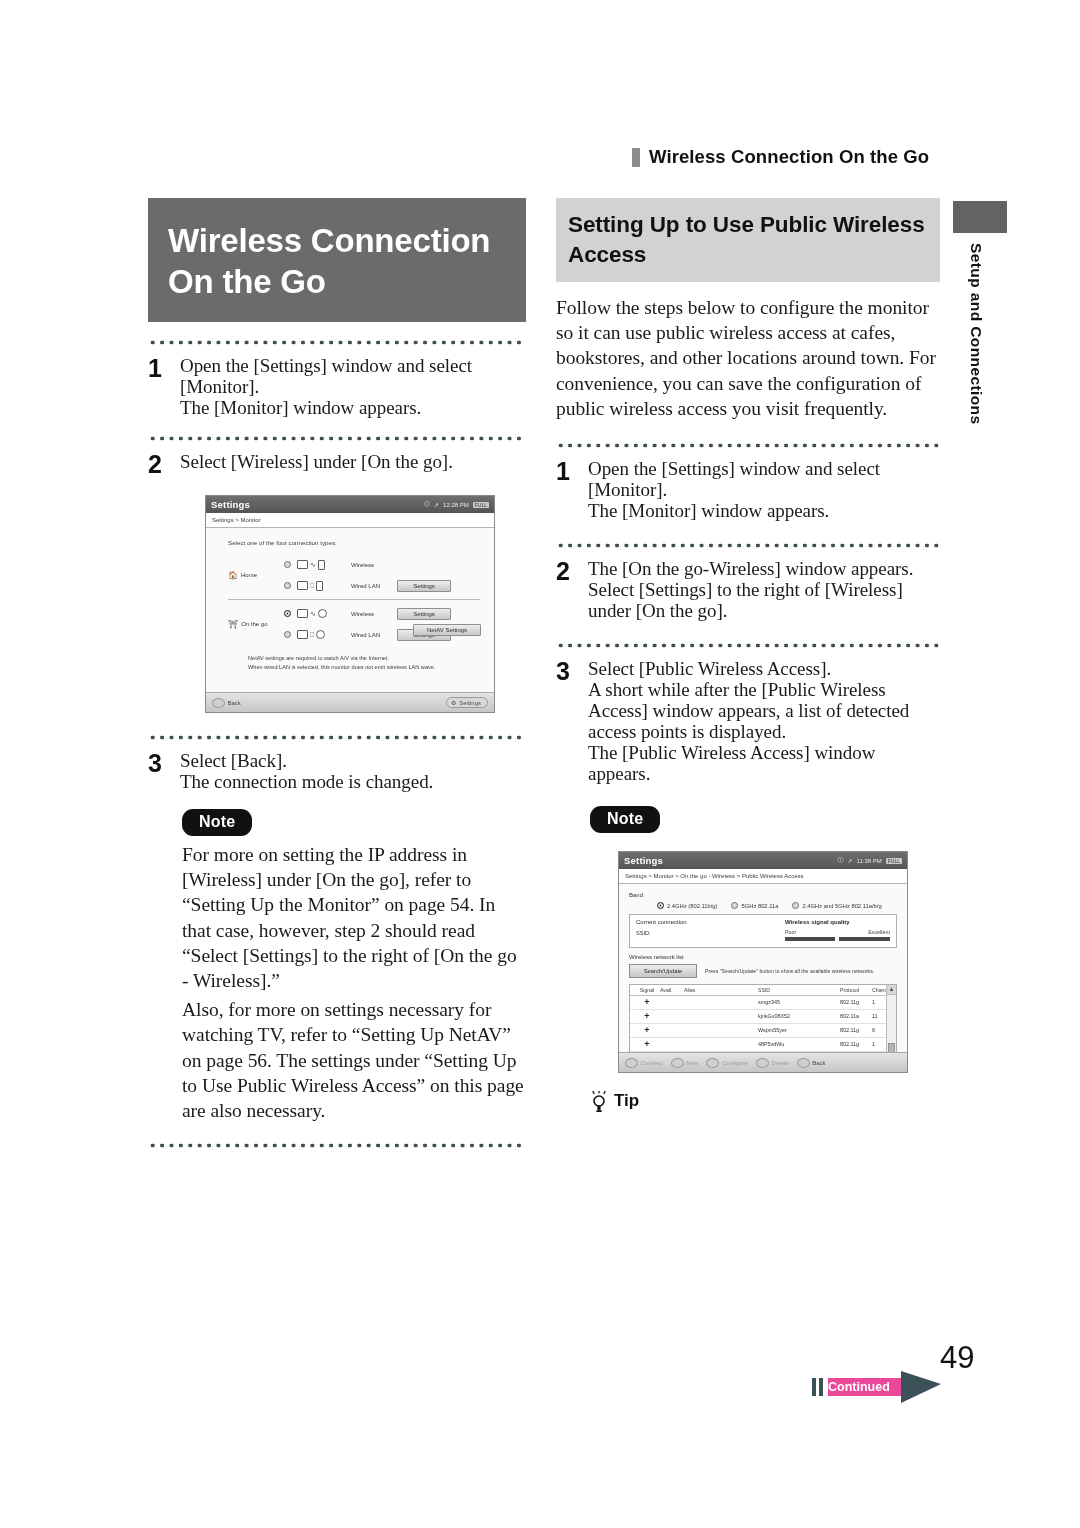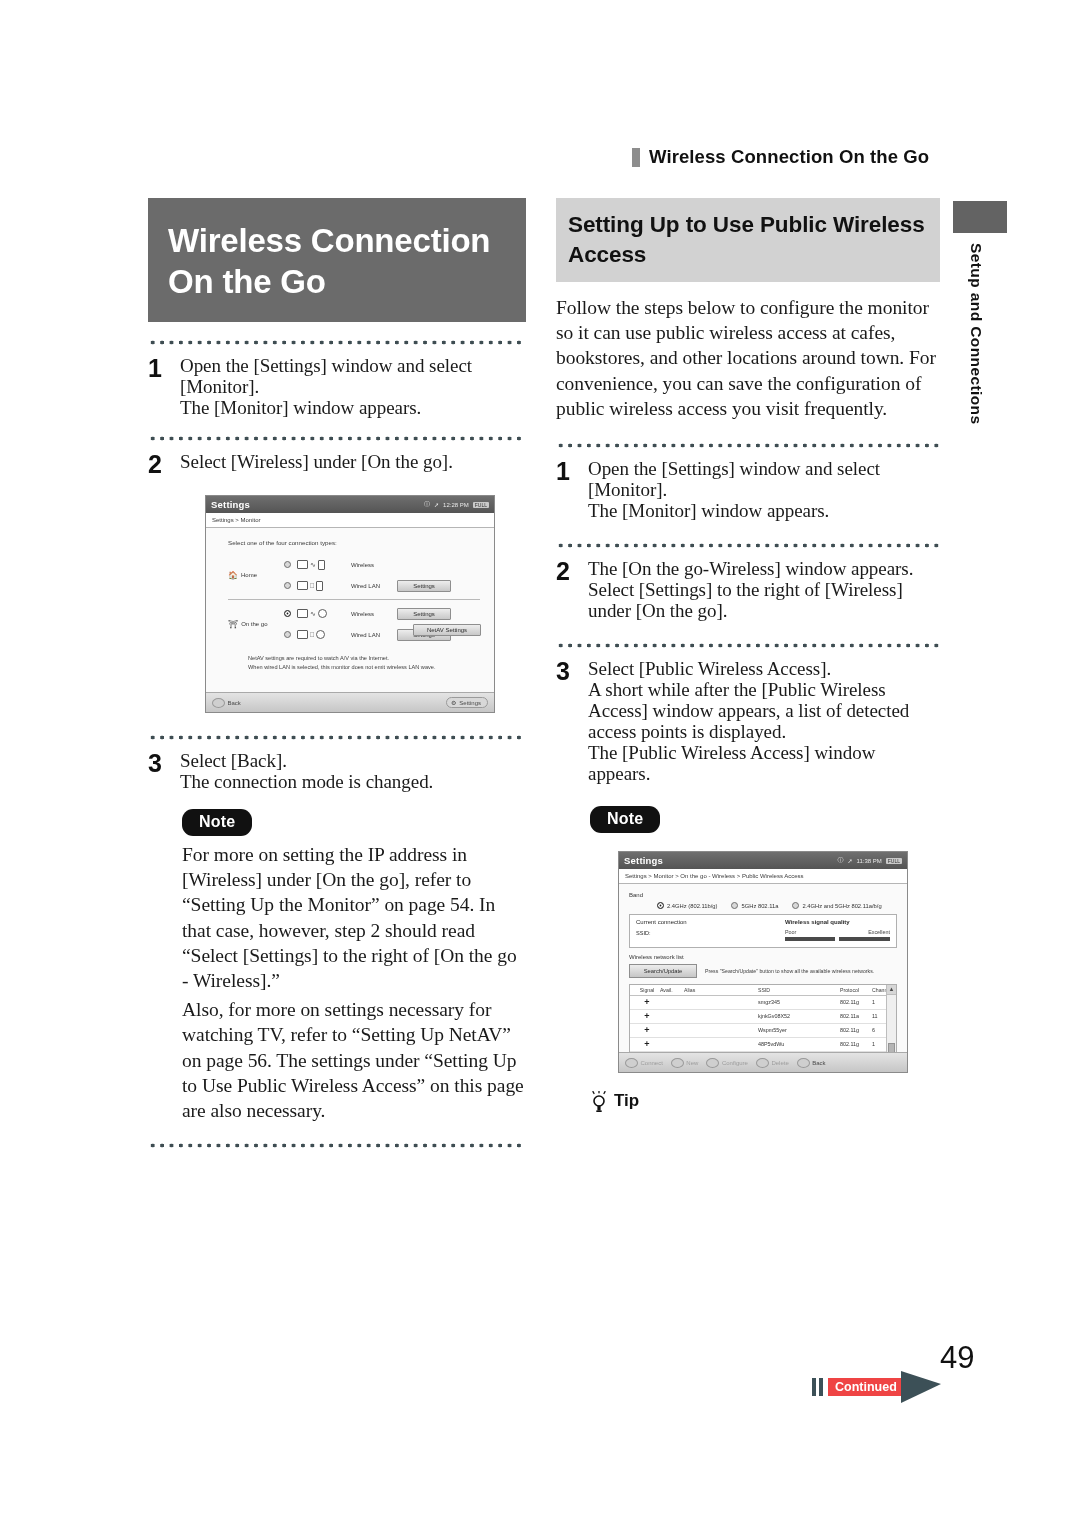--- a/index.html
+++ b/index.html
@@ -493,27 +493,26 @@
     gap: 3px;
   }
   .cont-bars span {
     width: 4px; height: 18px; background: #3c5057; display: block;
   }
   .cont-body {
     position: absolute;
     left: 16px; top: 5px;
     height: 18px;
     width: 74px;
-    background: #ef4444;
+    background: #ec4899;
     color: #ffffff;
     font-family: "Liberation Sans", sans-serif;
     font-weight: bold;
     font-size: 12.5px;
     line-height: 18px;
-    padding-left: 7px;
     box-sizing: border-box;
   }
   .cont-arrow {
     position: absolute;
     left: 89px; top: -2px;
     width: 0; height: 0;
     border-top: 13px solid transparent;
     border-bottom: 19px solid transparent;
     border-left: 40px solid #3c5057;
   }

